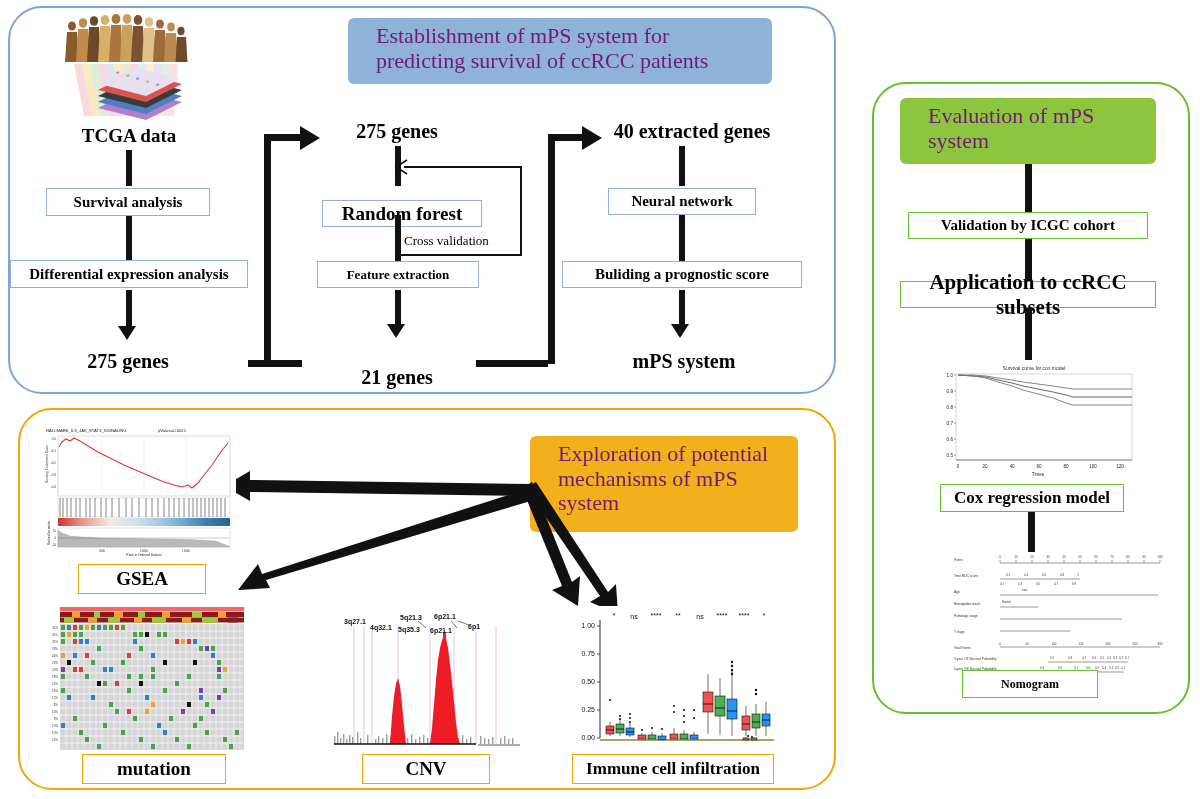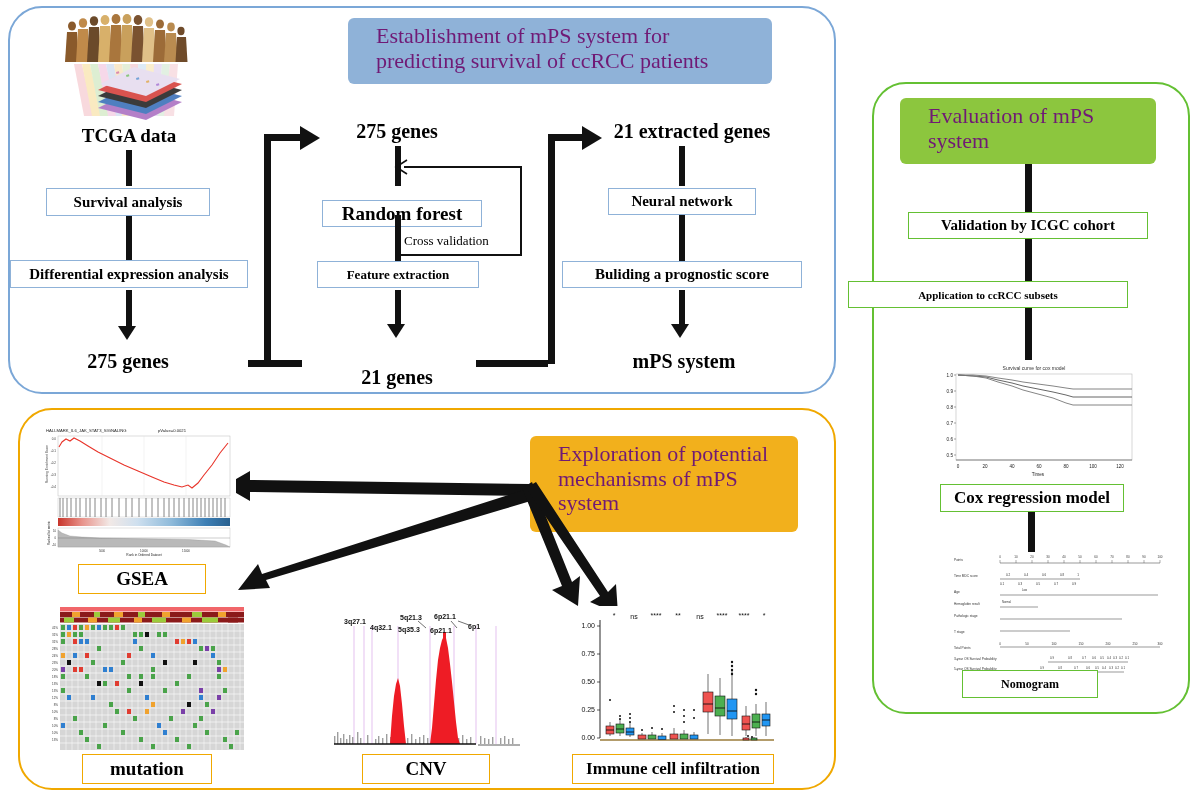--- a/index.html
+++ b/index.html
@@ -174,34 +174,34 @@
 </svg>
 <div class="node plain" style="left:404px;top:222px;width:122px;height:20px;font-size:13px;font-weight:normal;justify-content:flex-start;margin-top:9px;">Cross validation</div>
 
 <div class="hbar" style="left:476px;top:360px;width:72px;height:7px;"></div>
 <div class="vbar" style="left:548px;top:140px;width:7px;height:224px;"></div>
 <div class="hbar" style="left:548px;top:134px;width:40px;height:7px;"></div>
 <svg style="position:absolute;left:582px;top:124px;width:22px;height:28px;">
   <polygon points="0,2 20,14 0,26" fill="#111"></polygon>
 </svg>
 
-<div class="node plain" style="left:592px;top:118px;width:200px;height:26px;font-size:20px;">21 extracted genes</div>
+<div class="node plain" style="left:592px;top:118px;width:200px;height:26px;font-size:20px;">40 extracted genes</div>
 <div class="vbar" style="left:679px;top:146px;width:6px;height:40px;"></div>
 <div class="node boxed-blue" style="left:608px;top:188px;width:148px;height:27px;font-size:15px;">Neural network</div>
 <div class="vbar" style="left:679px;top:215px;width:6px;height:46px;"></div>
 <div class="node boxed-blue" style="left:562px;top:261px;width:240px;height:27px;font-size:15px;">Buliding  a prognostic score</div>
 <div class="vbar" style="left:679px;top:290px;width:6px;height:38px;"></div>
 <div class="vhead" style="left:671px;top:324px;"></div>
 <div class="node plain" style="left:614px;top:348px;width:140px;height:26px;font-size:20px;">mPS system</div>
 
 <div class="hdr" id="hdr-evaluation">Evaluation of mPS system</div>
 <div class="vbar" style="left:1025px;top:164px;width:7px;height:48px;"></div>
 <div class="node boxed-green" style="left:908px;top:212px;width:240px;height:27px;font-size:15px;">Validation by ICGC cohort</div>
 <div class="vbar" style="left:1025px;top:239px;width:7px;height:42px;"></div>
-<div class="node boxed-green" style="left:848px;top:281px;width:280px;height:27px;font-size:11px;">Application  to ccRCC  subsets</div>
+<div class="node boxed-green" style="left:900px;top:281px;width:256px;height:27px;font-size:21px;">Application  to ccRCC  subsets</div>
 <div class="vbar" style="left:1025px;top:308px;width:7px;height:52px;"></div>
 
 <svg class="fig" id="fig-survival" style="left:928px;top:362px;width:212px;height:118px;" viewBox="0 0 212 118">
   <text x="106" y="8" font-size="5" text-anchor="middle" fill="#333" font-family="Liberation Sans, sans-serif">Survival curve for cox model</text>
   <rect x="28" y="12" width="176" height="86" fill="#fff" stroke="#bbb" stroke-width="0.6"></rect>
 
   <g font-size="4.6" fill="#222" font-family="Liberation Sans, sans-serif" text-anchor="end">
     <text x="25" y="15">1.0</text>
       <text x="25" y="31">0.9</text>
       <text x="25" y="47">0.8</text>
@@ -662,21 +662,21 @@
     <text x="16" y="86">13%</text>
       <text x="16" y="93">12%</text>
       <text x="16" y="100">8%</text>
     <text x="16" y="107">10%</text>
       <text x="16" y="114">8%</text>
       <text x="16" y="121">10%</text>
     <text x="16" y="128">10%</text>
       <text x="16" y="135">13%</text>
   </g>
 </svg>
-<div class="node boxed-orange" style="left:82px;top:754px;width:130px;height:30px;font-size:19px;">mutation</div>
+<div class="node boxed-orange" style="left:82px;top:754px;width:144px;height:30px;font-size:19px;">mutation</div>
 
 <svg class="fig" id="fig-cnv" style="left:326px;top:608px;width:200px;height:144px;" viewBox="0 0 200 144">
 
   <g stroke="#d9a8e8" stroke-width="0.7">
     <line x1="28" y1="18" x2="28" y2="136"></line>
       <line x1="38" y1="18" x2="38" y2="136"></line>
     <line x1="46" y1="18" x2="46" y2="136"></line>
       <line x1="72" y1="18" x2="72" y2="136"></line>
     <line x1="104" y1="18" x2="104" y2="136"></line>
       <line x1="128" y1="18" x2="128" y2="136"></line>

